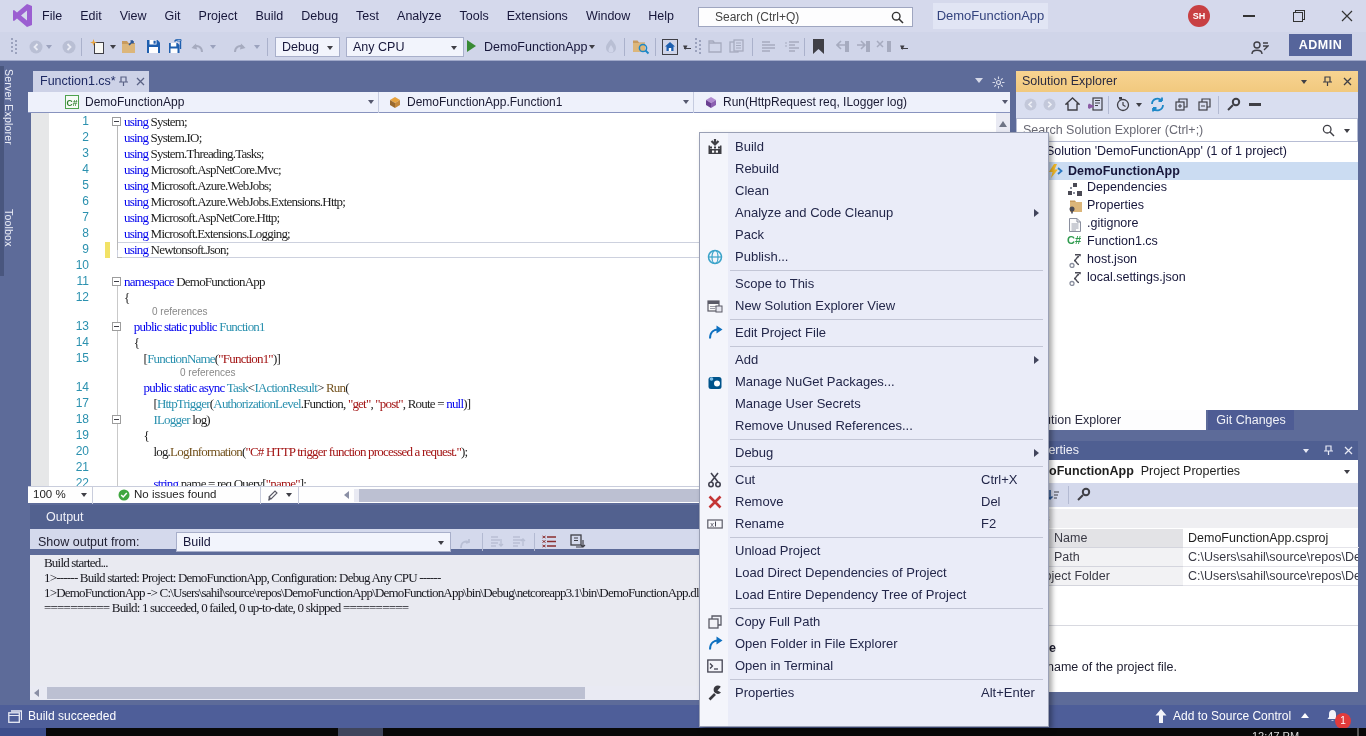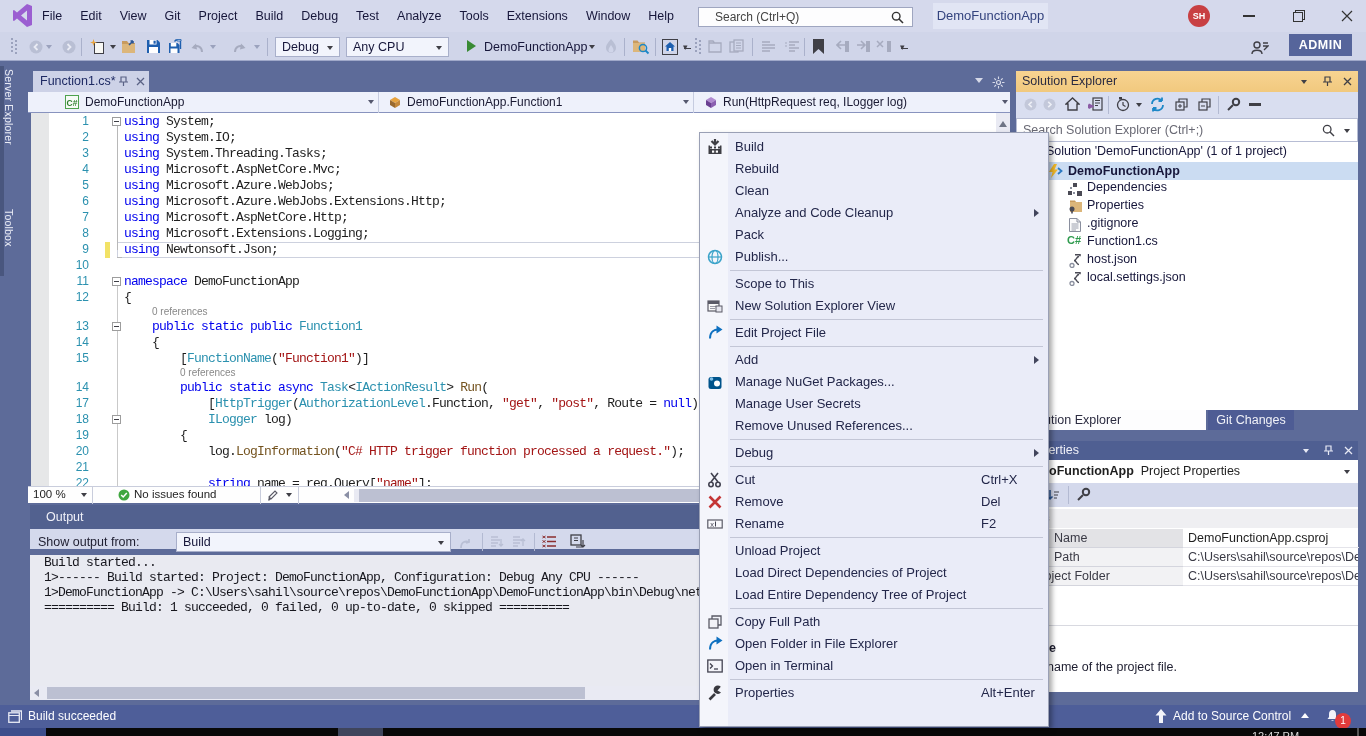--- a/index.html
+++ b/index.html
@@ -1,17 +1,17 @@
 <!DOCTYPE html>
 <html><head><meta charset="utf-8">
 <style>
 *{box-sizing:border-box}
 body{margin:0;width:1366px;height:736px;overflow:hidden;position:relative;background:#5D6B99;font-family:"Liberation Sans",sans-serif;font-size:12px;color:#1E1E1E}
 .ab{position:absolute}
-pre{margin:0;font-family:Liberation Mono, monospace;font-size:13px;letter-spacing:-0.8px;line-height:16px}
+pre{margin:0;font-family:Liberation Serif, serif;font-size:13px;letter-spacing:-0.8px;line-height:16px}
 .k{color:#0000EE}.t{color:#2B91AF}.s{color:#A31515}.m{color:#74531F}
 .ln{height:16px}.cl{height:13px;font-family:"Liberation Sans",sans-serif;font-size:10px;letter-spacing:0;color:#888;line-height:12px}
 .num{color:#2B91AF;text-align:right}
 .mi{height:22px;line-height:22px;padding-left:35px;font-size:13px;color:#23274A;position:relative;white-space:nowrap}
 .mi .ic{position:absolute;left:7px;top:3px;width:16px;height:16px}
 .mi .sc{position:absolute;left:281px}
 .mi .ar{position:absolute;right:9px;top:7px;width:0;height:0;border-left:5px solid #42455C;border-top:4px solid transparent;border-bottom:4px solid transparent}
 .sep{height:5px;position:relative}
 .sep div{position:absolute;left:30px;right:5px;top:2px;border-top:1px solid #C3C6D6}
 </style></head>
@@ -105,21 +105,21 @@
       <path d="M7 3.5 L2.5 8 L8 9.5 Z" fill="#A6ABBF"></path>
     </svg>
   <div class="ab" style="left:210px;top:13px;width:0;height:0;border-top:4px solid #9BA2BD;border-left:3.5px solid transparent;border-right:3.5px solid transparent"></div>
   <svg class="ab" style="left:233px;top:8px" width="15" height="14" viewBox="0 0 15 14">
       <path d="M2 12 C2 6.5 7 5 10.5 7" fill="none" stroke="#A6ABBF" stroke-width="2"></path>
       <path d="M8 3.5 L12.5 8 L7 9.5 Z" fill="#A6ABBF"></path>
     </svg>
   <div class="ab" style="left:254px;top:13px;width:0;height:0;border-top:4px solid #9BA2BD;border-left:3.5px solid transparent;border-right:3.5px solid transparent"></div>
   <div class="ab" style="left:267px;top:6px;width:1px;height:18px;background:#AAB1CB"></div>
   <div class="ab" style="left:275px;top:5px;width:65px;height:20px;background:#F2F4FC;border:1px solid #A8AFCA;font-size:12.5px;line-height:18px;padding-left:6px;color:#16163A">Debug<span class="ab" style="right:6px;top:8px;width:0;height:0;border-top:4px solid #3F3F46;border-left:3.5px solid transparent;border-right:3.5px solid transparent"></span></div>
-  <div class="ab" style="left:346px;top:5px;width:103px;height:20px;background:#F2F4FC;border:1px solid #A8AFCA;font-size:12.5px;line-height:18px;padding-left:6px;color:#16163A">Any CPU<span class="ab" style="right:6px;top:8px;width:0;height:0;border-top:4px solid #3F3F46;border-left:3.5px solid transparent;border-right:3.5px solid transparent"></span></div>
+  <div class="ab" style="left:346px;top:5px;width:118px;height:20px;background:#F2F4FC;border:1px solid #A8AFCA;font-size:12.5px;line-height:18px;padding-left:6px;color:#16163A">Any CPU<span class="ab" style="right:6px;top:8px;width:0;height:0;border-top:4px solid #3F3F46;border-left:3.5px solid transparent;border-right:3.5px solid transparent"></span></div>
   <div class="ab" style="left:467px;top:8px;width:0;height:0;border-left:9px solid #388A34;border-top:6px solid transparent;border-bottom:6px solid transparent"></div>
   <div class="ab" style="left:484px;top:8px;font-size:12.5px;color:#16163A">DemoFunctionApp</div>
   <div class="ab" style="left:589px;top:13px;width:0;height:0;border-top:4px solid #3F3F46;border-left:3.5px solid transparent;border-right:3.5px solid transparent"></div>
   <svg class="ab" style="left:605px;top:7px" width="12" height="15" viewBox="0 0 12 15">
       <path d="M6 0 C8 3 11 5 11 9 A5 5 0 0 1 1 9 C1 5 4 3 6 0 Z" fill="#B9BFD4"></path>
       <path d="M6 6 C7 8 8.5 9 8.5 11 A2.5 2.5 0 0 1 3.5 11 C3.5 9 5 8 6 6 Z" fill="#D0D5E9"></path>
     </svg>
   <div class="ab" style="left:624px;top:6px;width:1px;height:18px;background:#AAB1CB"></div>
   <svg class="ab" style="left:632px;top:7px" width="18" height="16" viewBox="0 0 18 16">
       <path d="M1 4 L1 13 L13 13 L13 4 Z" fill="#DCB67A"></path>

